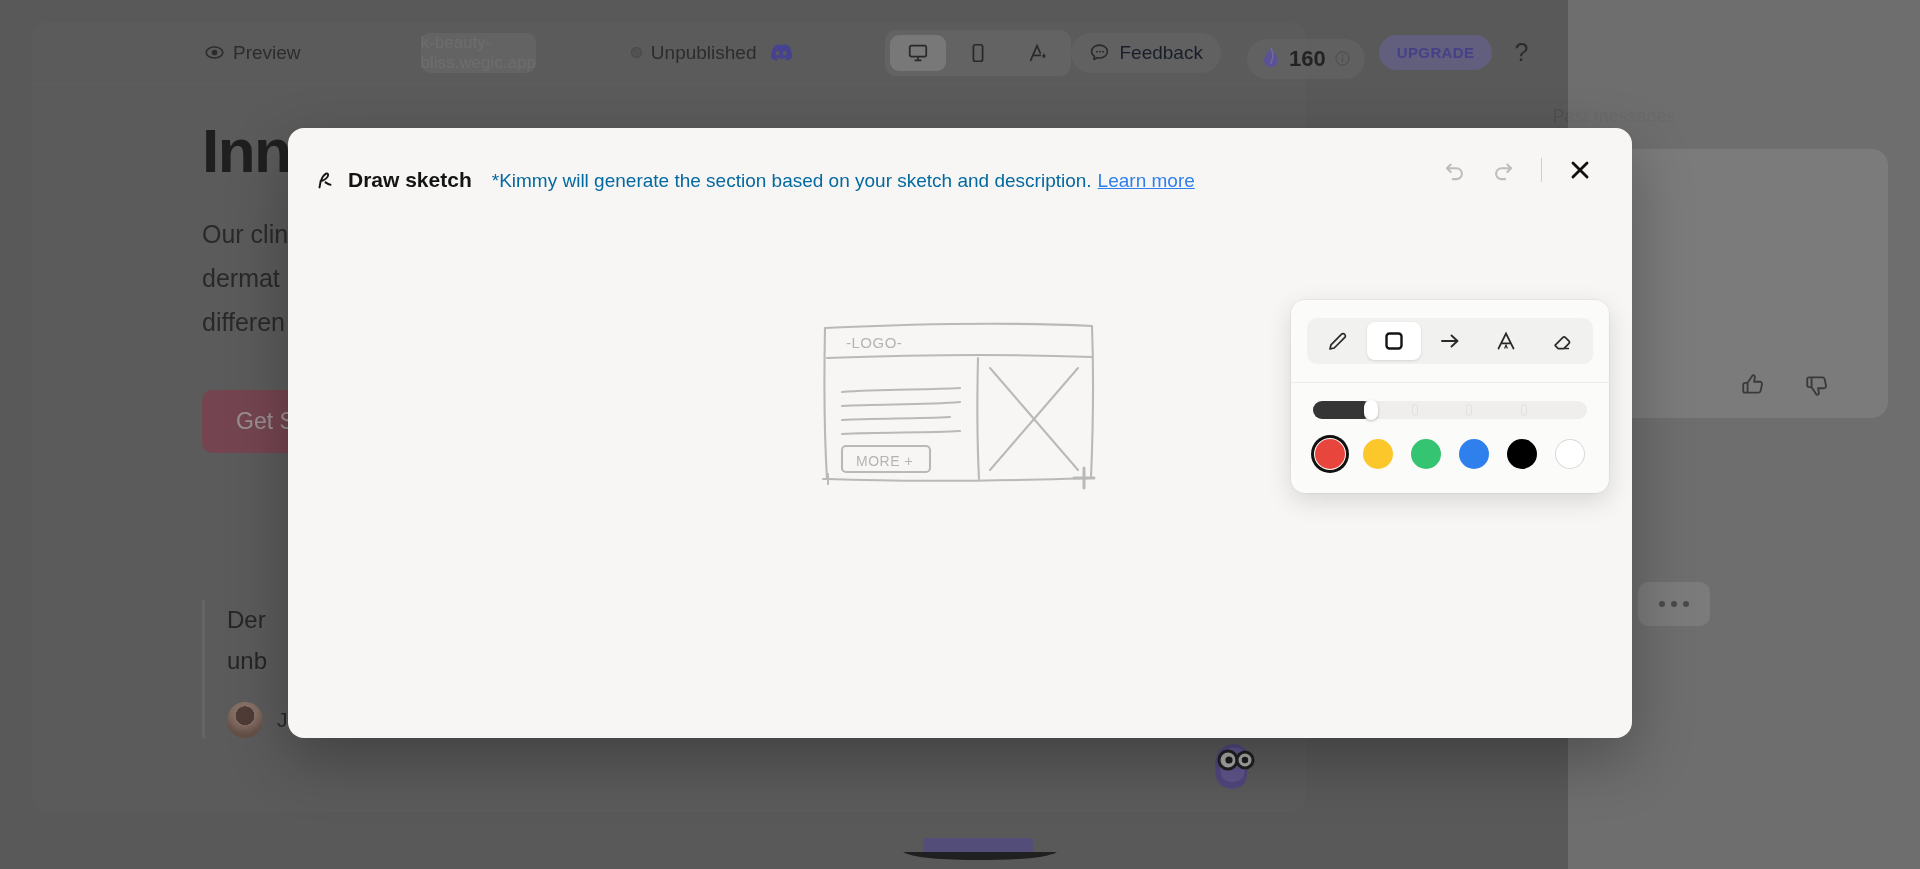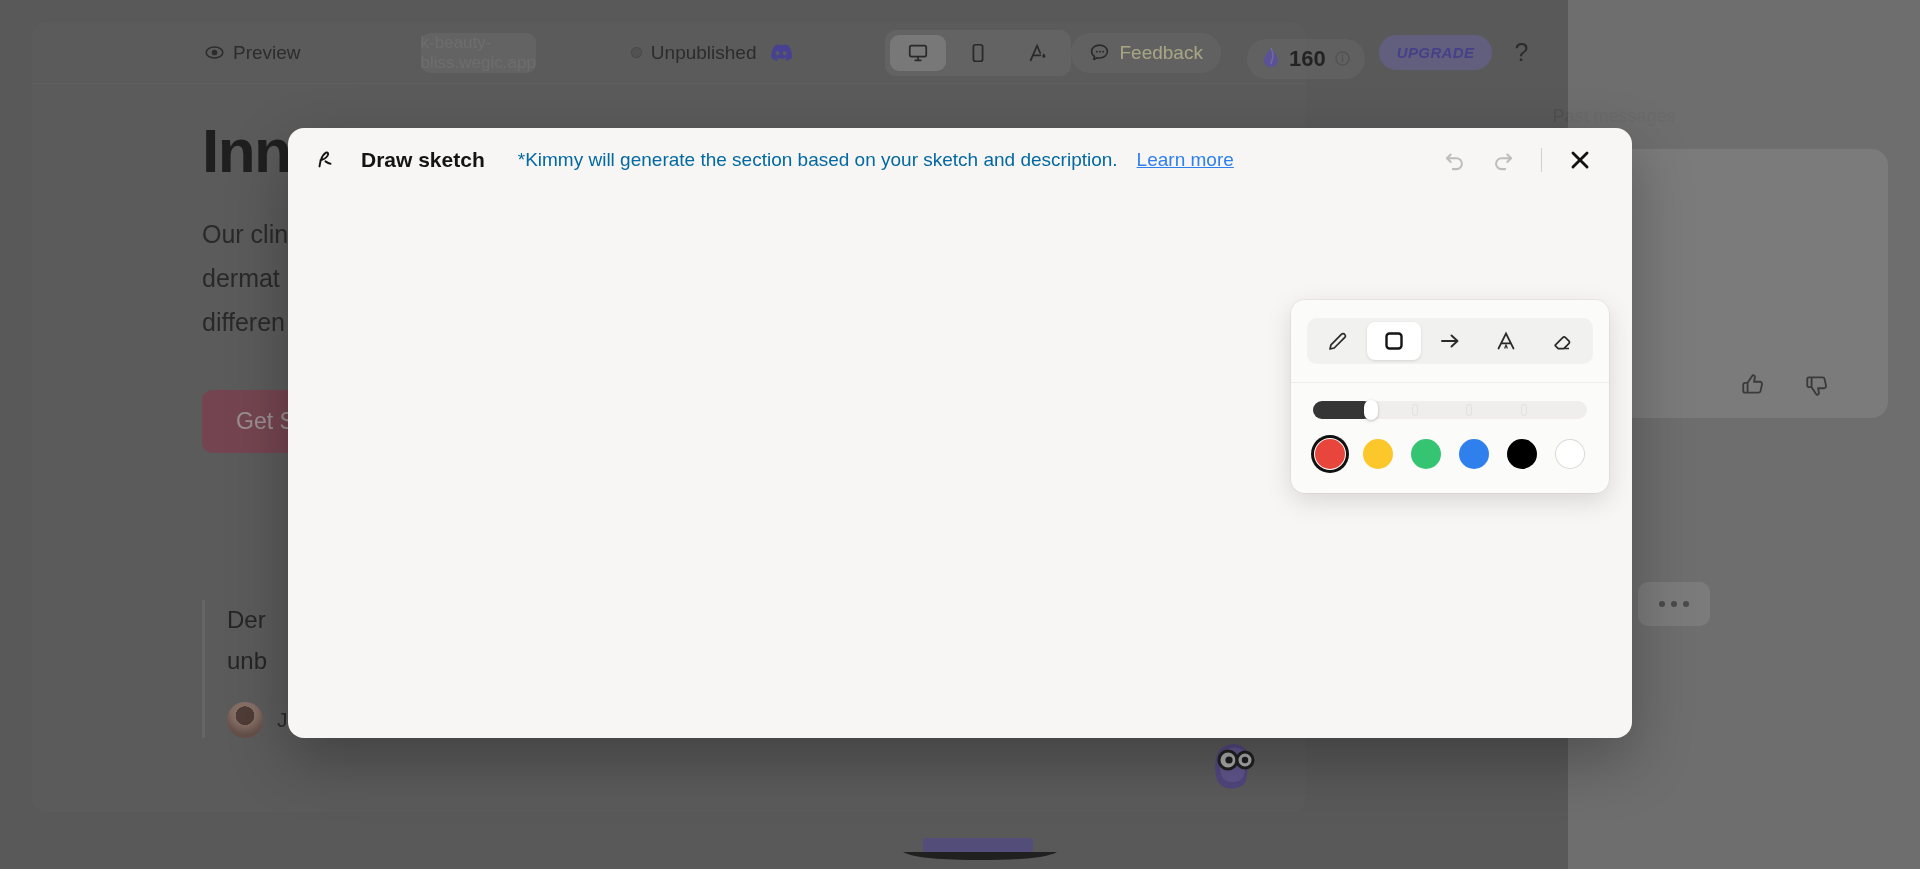--- a/index.html
+++ b/index.html
@@ -41,28 +41,28 @@
   .pub-state { margin-left: 96px; display:flex; align-items:center; gap:10px; color:#2f2f2f; font-size:19px;}
   .pub-dot { width: 9px; height: 9px; border-radius: 50%; background:#6f6f6f; box-shadow: 0 0 0 1px #5e5e5e;}
   .devgroup {
     margin-left: 92px; display: flex; align-items: center; gap: 4px;
     background: rgba(255,255,255,0.10); border-radius: 11px; padding: 5px;
   }
   .dev-btn { width: 56px; height: 36px; display:flex; align-items:center; justify-content:center; border-radius: 9px; }
   .dev-btn.sel { background: rgba(255,255,255,0.30); }
   .discord { width: 52px; height: 36px; display:flex; align-items:center; justify-content:center; margin-left:10px;}
   .right-tb { margin-left: auto; display: flex; align-items: center; gap: 0; padding-right: 0; }
-  .feedback { display:flex; align-items:center; gap:10px; color:#fef9c3; font-size:19px;
+  .feedback { display:flex; align-items:center; gap:10px; color:#0f172a; font-size:19px;
               background: rgba(255,255,255,0.09); border-radius: 20px; padding: 9px 18px; }
   .credits { display:flex; align-items:center; gap:8px; margin-left: 26px;
              background: rgba(255,255,255,0.09); border-radius: 20px; padding: 7px 14px; margin-top: 12px; }
   .credits-num { color:#1f1f1f; font-size:22px; font-weight:700; }
   .upgrade { margin-left: 14px; background: rgba(150,140,235,0.55); color:#5a50c8;
              font-size:15px; font-weight:700; letter-spacing:.4px;
-             border-radius: 19px; padding: 9px 18px; font-style: italic; }
+             border-radius: 19px; padding: 9px 18px; }
   .helpq { margin-left: 22px; margin-right: 26px; color:#2e2e2e; font-size:25px; }
 
   
   .hero { position: absolute; left: 202px; top: 100px; width: 700px; }
   .eyebrow { color:#9e4a5e; font-size:25px; font-weight:700; letter-spacing:-.2px; }
   .h1 { margin-top: 18px; color:#1a1a1a; font-size:62px; font-weight:700; letter-spacing:-1.5px; line-height:1.05;}
   .lead { margin-top: 30px; color:#2b2b2b; font-size:25px; line-height:1.75; }
   .cta { margin-top: 46px; display:inline-block; background:#a7596c; color:#e7d3d8;
          font-size:23px; border-radius: 10px; padding: 18px 34px; }
   .testimonial { position:absolute; left:202px; top:600px; width: 640px;
@@ -91,21 +91,21 @@
 
   
   .scrim { position:absolute; inset:0; background: rgba(40,40,40,0.40); }
 
   
   .modal {
     position:absolute; left:288px; top:128px; width:1344px; height:610px;
     background:#f7f6f4; border-radius:16px;
     box-shadow: 0 22px 60px rgba(0,0,0,.28);
   }
-  .modal-head { height: 64px; display:flex; align-items:center; padding: 0 28px 0 26px; gap: 13px; }
+  .modal-head { height: 64px; display:flex; align-items:flex-end; padding: 0 28px 0 26px; }
   .sk-ico { width:22px; height:22px; display:block; margin-right:12px; }
   .sk-title { color:#141414; font-size:21px; font-weight:600; }
   .sk-note { color:#0369a1; font-size:19px; margin-left: 20px; }
   .sk-link { color:#2f80ed; font-size:19px; margin-left: 6px; }
   .head-right { margin-left:auto; display:flex; align-items:center; gap: 0; }
   .ic-btn { width:48px; height:44px; display:flex; align-items:center; justify-content:center; }
   .vdiv { width:1px; height:24px; background:#cfcfcf; margin: 0 14px; }
 
   .canvas-area { position:absolute; inset: 64px 0 0 0; }
   .sketch-wrap { position:absolute; left:50%; top: 118px; transform: translateX(-50%); }
@@ -305,20 +305,48 @@
         <div class="ic-btn">
           <svg width="26" height="26" viewBox="0 0 24 24">
             <path d="M5.5 5.5 18.5 18.5M18.5 5.5 5.5 18.5" stroke="#121212" stroke-width="2.6" stroke-linecap="round"></path>
           </svg>
         </div>
       </div>
     </div>
 
     <div class="canvas-area">
 
+      <div class="sketch-wrap">
+        <svg width="280" height="180" viewBox="0 0 280 180">
+          <g fill="none" stroke="#b9b9b9" stroke-width="2.1" stroke-linecap="round" stroke-linejoin="round">
+
+            <path d="M5 18 C 90 14, 190 12, 272 16 C 274 70, 273 120, 271 168 C 180 171, 90 172, 7 169 C 4 120, 4 68, 5 18 Z"></path>
+
+            <path d="M7 48 C 90 45, 190 44, 272 47"></path>
+
+            <path d="M158 48 C 157 90, 157 130, 159 169"></path>
+
+            <path d="M22 82 C 60 79, 105 80, 140 78"></path>
+            <path d="M22 96 C 60 94, 105 95, 140 92"></path>
+            <path d="M22 110 C 55 108, 95 109, 130 107"></path>
+            <path d="M22 124 C 60 122, 105 123, 140 121"></path>
+
+            <rect x="22" y="136" width="88" height="26" rx="4"></rect>
+
+            <path d="M170 58 L 258 160"></path>
+            <path d="M258 58 L 170 160"></path>
+
+            <path d="M264 158v20M254 168h20" stroke-width="3"></path>
+
+            <path d="M8 164v10M3 169h10" stroke-width="2"></path>
+          </g>
+          <text x="26" y="38" font-family="'Liberation Sans',sans-serif" font-size="15" fill="#b4b4b4" letter-spacing="0.5">-LOGO-</text>
+          <text x="36" y="156" font-family="'Liberation Sans',sans-serif" font-size="14" fill="#b4b4b4" letter-spacing="0.5">MORE +</text>
+        </svg>
+      </div>
 
     </div>
 
     <div class="palette">
       <div class="tools">
         <div class="tool">
           <svg width="24" height="24" viewBox="0 0 24 24">
             <path d="M4 20l1-4.2L15.6 5.2a2 2 0 0 1 2.9 0l.3.3a2 2 0 0 1 0 2.9L8.2 19 4 20Z" fill="none" stroke="#2a2a2a" stroke-width="1.7" stroke-linejoin="round"></path>
           </svg>
         </div>

